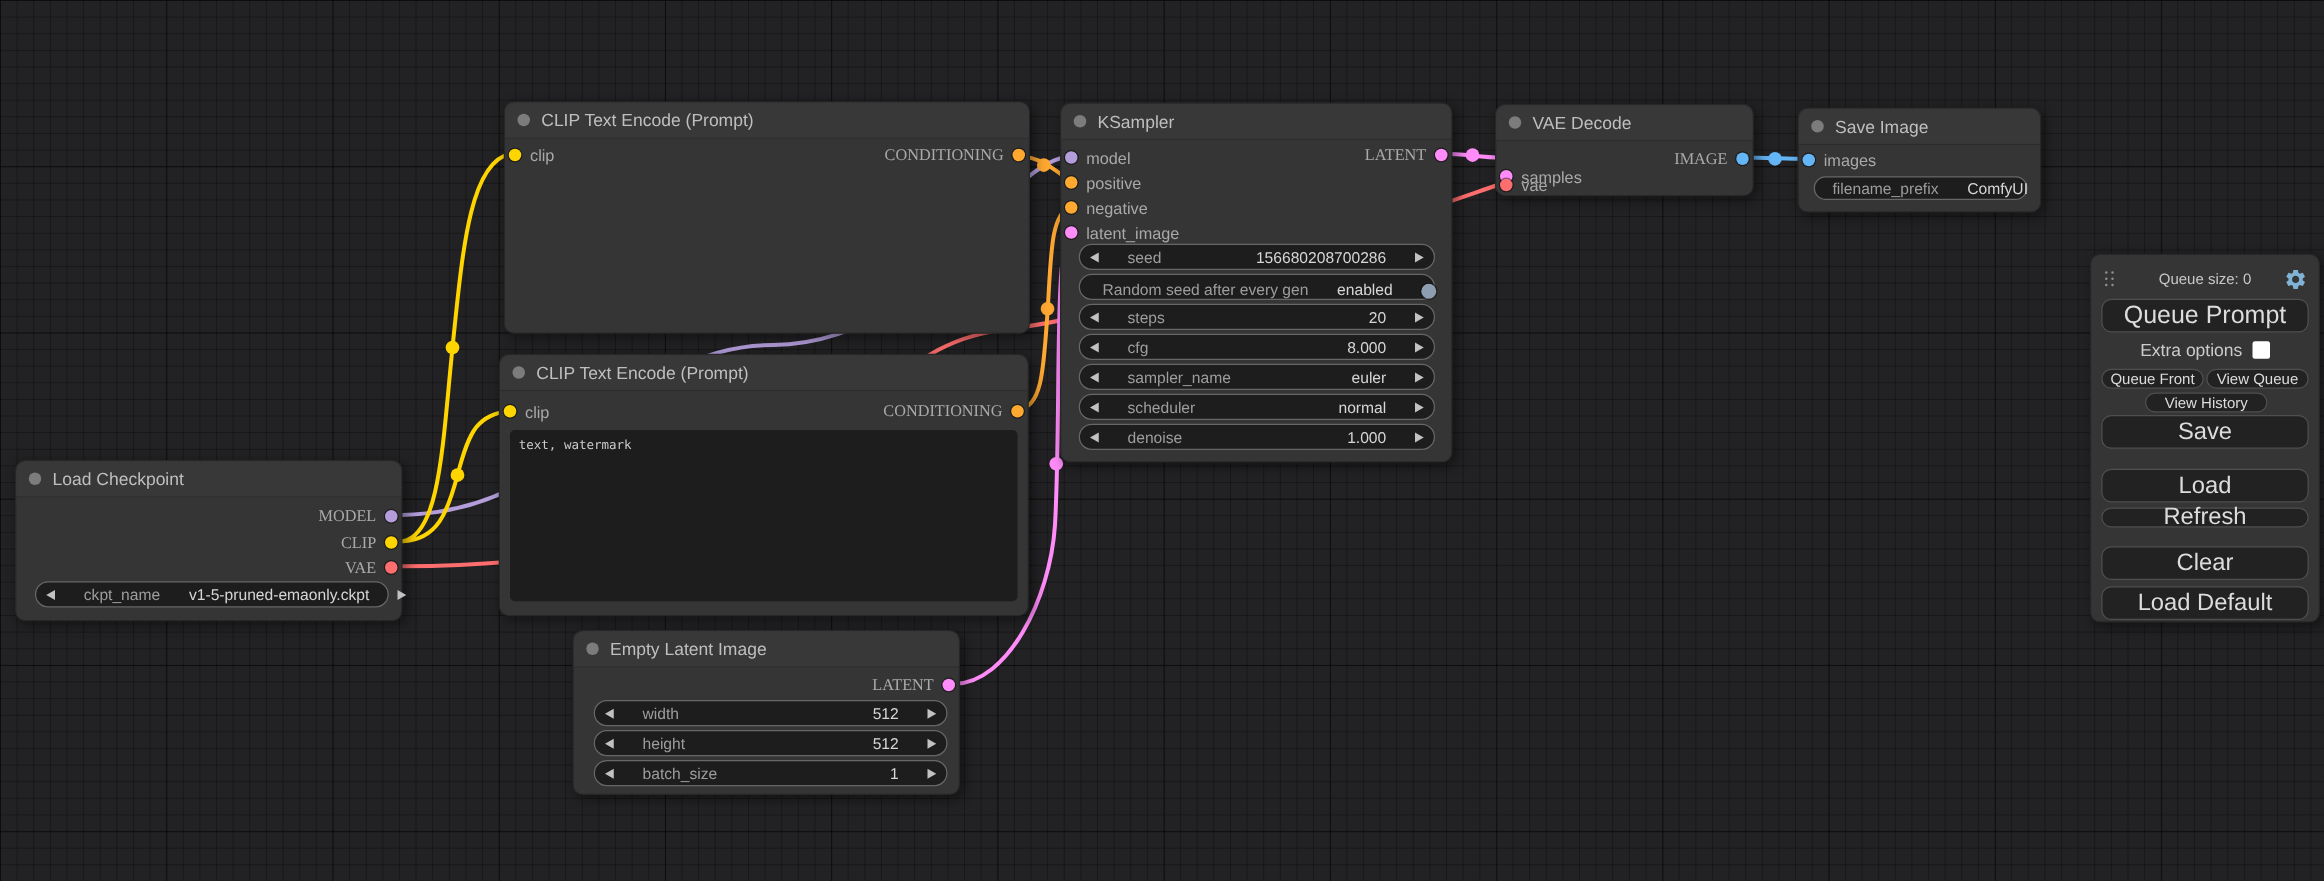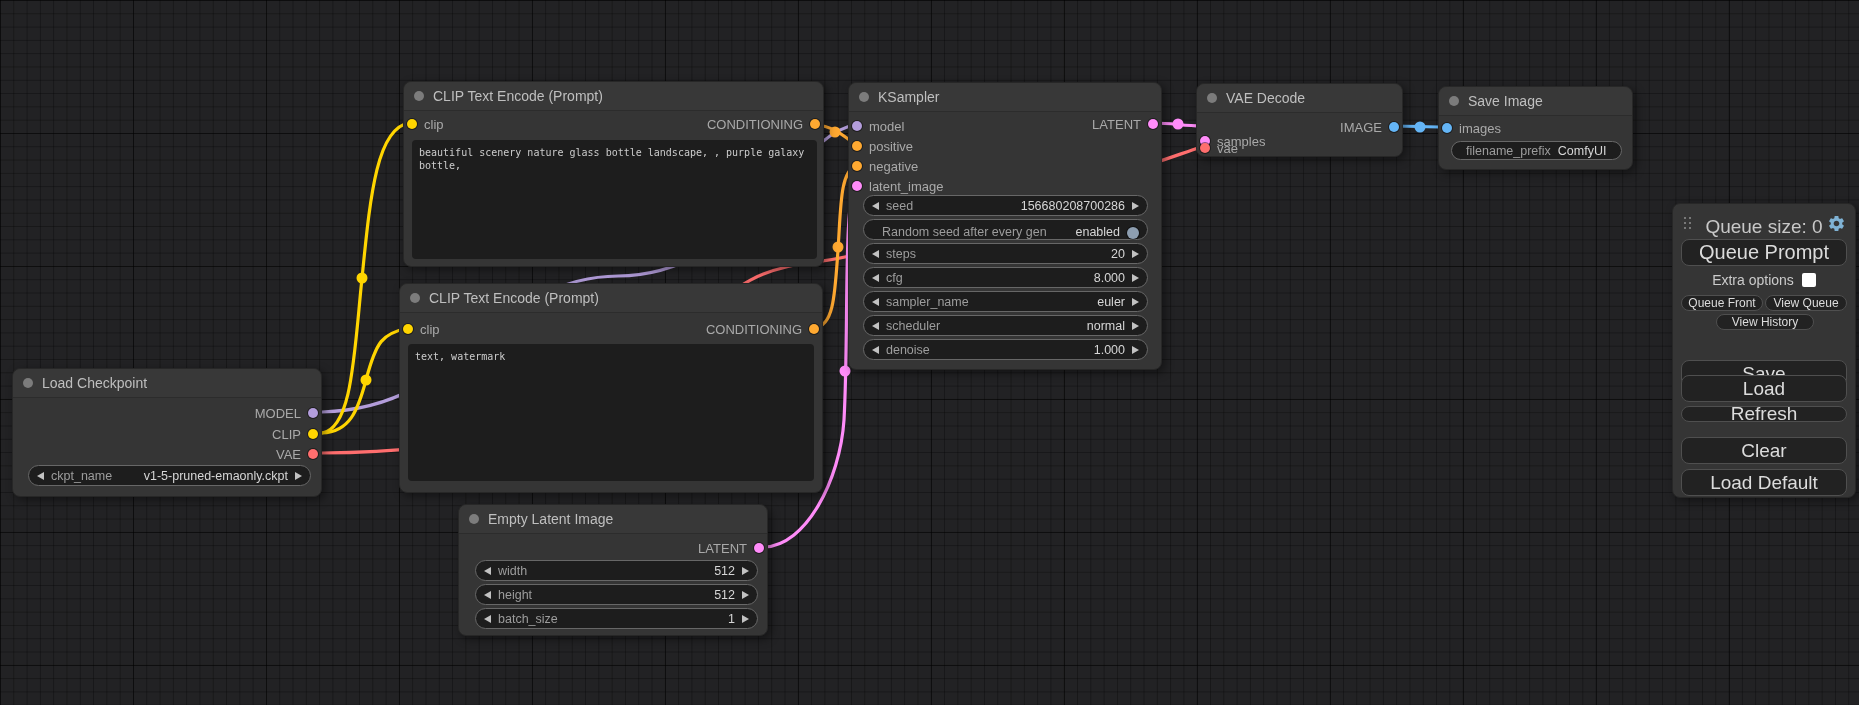--- a/index.html
+++ b/index.html
@@ -26,48 +26,48 @@
     position:absolute;z-index:1;background:#353535;border:1px solid #272727;
     border-radius:8px;box-shadow:3px 3px 10px rgba(0,0,0,.45);box-sizing:border-box;
   }
   .nheader{
     height:28px;background:#383838;border-radius:8px 8px 0 0;
     border-bottom:1px solid #2c2c2c;display:flex;align-items:center;gap:9px;padding:0 10px;
   }
   .ndot{width:10px;height:10px;border-radius:50%;background:#7c7c7c;flex:none;}
   .ntitle{font-size:14px;color:#bfbfbf;white-space:nowrap;}
   .slot{position:absolute;height:20px;display:flex;align-items:center;gap:7px;font-size:13px;color:#a9a9a9;white-space:nowrap;}
-  .slot.in{left:3px;} .slot.out{right:3px;}
+  .slot.in{left:3px;} .slot.out{right:3px;font-family:Liberation Serif, serif;}
   .dot{width:10px;height:10px;border-radius:50%;flex:none;box-shadow:0 0 0 1px rgba(0,0,0,.45);}
   .dot.model{background:var(--c-model);} .dot.clip{background:var(--c-clip);}
   .dot.vae{background:var(--c-vae);} .dot.cond{background:var(--c-conditioning);}
   .dot.latent{background:var(--c-latent);} .dot.image{background:var(--c-image);}
   .prompt{
     position:absolute;background:#1d1d1d;border-radius:4px;
     font-family:"DejaVu Sans Mono",monospace;font-size:10px;line-height:13px;
     color:#cccccc;padding:6px 7px;white-space:pre-wrap;box-sizing:border-box;overflow:hidden;
   }
   .pill{
     position:absolute;height:21px;background:#1d1d1d;border:1px solid #676767;
-    border-radius:11px;display:flex;align-items:center;padding:0 8px;gap:7px;
+    border-radius:11px;display:flex;align-items:center;padding:0 8px;gap:23px;
     font-size:12.5px;color:#9d9d9d;box-sizing:border-box;white-space:nowrap;
   }
   .pill .val{margin-left:auto;color:#d6d6d6;}
   .tri-l{width:0;height:0;border-top:4.5px solid transparent;border-bottom:4.5px solid transparent;border-right:7px solid #c2c2c2;flex:none;cursor:pointer;}
   .tri-r{width:0;height:0;border-top:4.5px solid transparent;border-bottom:4.5px solid transparent;border-left:7px solid #c2c2c2;flex:none;cursor:pointer;}
   .toggle{width:12px;height:12px;border-radius:50%;background:var(--c-toggle-enabled);flex:none;box-shadow:0 0 0 1px rgba(0,0,0,.4);cursor:pointer;}
 
   #queue-panel{
     position:absolute;z-index:2;left:1672px;top:203px;width:184px;height:295px;
     background:#353535;border:1px solid #272727;border-radius:8px;
     box-shadow:3px 3px 10px rgba(0,0,0,.45);box-sizing:border-box;
   }
   .handle{position:absolute;left:11px;top:13px;display:grid;grid-template-columns:repeat(2,5px);grid-auto-rows:5px;cursor:grab;}
   .handle i{width:2px;height:2px;background:#8f8f8f;border-radius:50%;}
-  .qsize{position:absolute;left:0;right:0;top:12px;text-align:center;font-size:19px;color:#c8c8c8;}
+  .qsize{position:absolute;left:0;right:0;top:12px;text-align:center;font-size:12px;color:#c8c8c8;}
   .gear{position:absolute;right:9px;top:10px;width:19px;height:19px;color:var(--c-gear-icon);cursor:pointer;}
   .qbtn{
     position:absolute;left:8px;right:8px;background:#222222;border:1px solid #4f4f4f;
     border-radius:8px;color:#dcdcdc;display:flex;align-items:center;justify-content:center;
     font-size:19px;cursor:pointer;box-sizing:border-box;
   }
   .qbtn.small{border-radius:9px;font-size:12px;}
   .extra{position:absolute;left:0;right:0;top:68px;display:flex;align-items:center;justify-content:center;gap:8px;font-size:14px;color:#cbcbcb;}
   .checkbox{width:14px;height:14px;background:#ffffff;border-radius:2px;flex:none;cursor:pointer;}
 </style>
@@ -124,21 +124,20 @@
     <span class="ntitle">CLIP Text Encode (Prompt)</span>
   </div>
   <div class="slot in" style="top:32px">
     <span class="dot clip"></span>
     <span>clip</span>
   </div>
   <div class="slot out" style="top:32px">
     <span>CONDITIONING</span>
     <span class="dot cond"></span>
   </div>
-  <div class="prompt" style="left:8px;top:58px;width:405px;height:119px;">beautiful scenery nature glass bottle landscape, , purple galaxy bottle,</div>
 </div>
 
 <div class="node" style="left:399px;top:283px;width:424px;height:210px;">
   <div class="nheader">
     <span class="ndot"></span>
     <span class="ntitle">CLIP Text Encode (Prompt)</span>
   </div>
   <div class="slot in" style="top:35px">
     <span class="dot clip"></span>
     <span>clip</span>
@@ -295,18 +294,18 @@
     <path fill="currentColor" d="M19.14,12.94c0.04-0.3,0.06-0.61,0.06-0.94c0-0.32-0.02-0.64-0.07-0.94l2.03-1.58c0.18-0.14,0.23-0.41,0.12-0.61l-1.92-3.32c-0.12-0.22-0.37-0.29-0.59-0.22l-2.39,0.96c-0.5-0.38-1.03-0.7-1.62-0.94L14.4,2.81c-0.04-0.24-0.24-0.41-0.48-0.41h-3.84c-0.24,0-0.43,0.17-0.47,0.41L9.25,5.35C8.66,5.59,8.12,5.92,7.63,6.29L5.24,5.33c-0.22-0.08-0.47,0-0.59,0.22L2.74,8.87C2.62,9.08,2.66,9.34,2.86,9.48l2.03,1.58C4.84,11.36,4.8,11.69,4.8,12s0.02,0.64,0.07,0.94l-2.03,1.58c-0.18,0.14-0.23,0.41-0.12,0.61l1.92,3.32c0.12,0.22,0.37,0.29,0.59,0.22l2.39-0.96c0.5,0.38,1.03,0.7,1.62,0.94l0.36,2.54c0.05,0.24,0.24,0.41,0.48,0.41h3.84c0.24,0,0.44-0.17,0.47-0.41l0.36-2.54c0.59-0.24,1.13-0.56,1.62-0.94l2.39,0.96c0.22,0.08,0.47,0,0.59-0.22l1.92-3.32c0.12-0.22,0.07-0.47-0.12-0.61L19.14,12.94z M12,15.6c-1.98,0-3.6-1.62-3.6-3.6s1.62-3.6,3.6-3.6s3.6,1.62,3.6,3.6S13.98,15.6,12,15.6z"></path>
   </svg>
   <button class="qbtn" style="top:35px;height:27px;font-size:20px;">Queue Prompt</button>
   <div class="extra">
     <span>Extra options</span>
     <span class="checkbox"></span>
   </div>
   <button class="qbtn small" style="left:8px;right:auto;width:82px;top:91px;height:16px;">Queue Front</button>
   <button class="qbtn small" style="left:auto;right:8px;width:82px;top:91px;height:16px;">View Queue</button>
   <button class="qbtn small" style="left:43px;right:auto;width:98px;top:110px;height:16px;">View History</button>
-  <button class="qbtn" style="top:156px;height:27px;">Save</button>
+  <button class="qbtn" style="top:128px;height:27px;">Save</button>
   <button class="qbtn" style="top:171px;height:27px;">Load</button>
   <button class="qbtn" style="top:202px;height:16px;">Refresh</button>
   <button class="qbtn" style="top:233px;height:27px;">Clear</button>
   <button class="qbtn" style="top:265px;height:27px;">Load Default</button>
 </div>
 
 </body></html>

